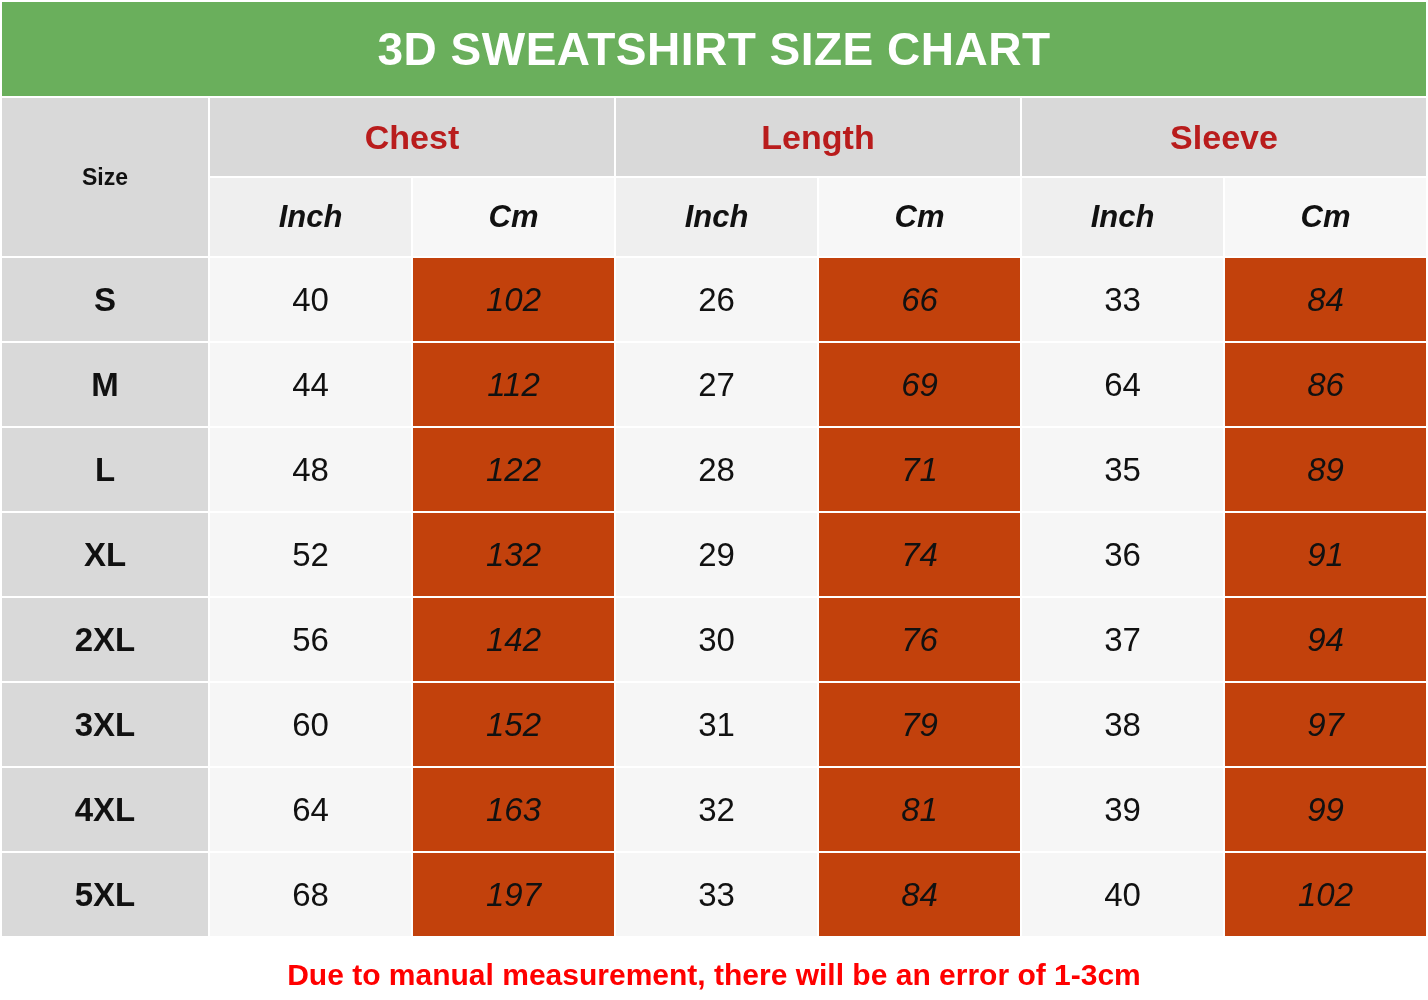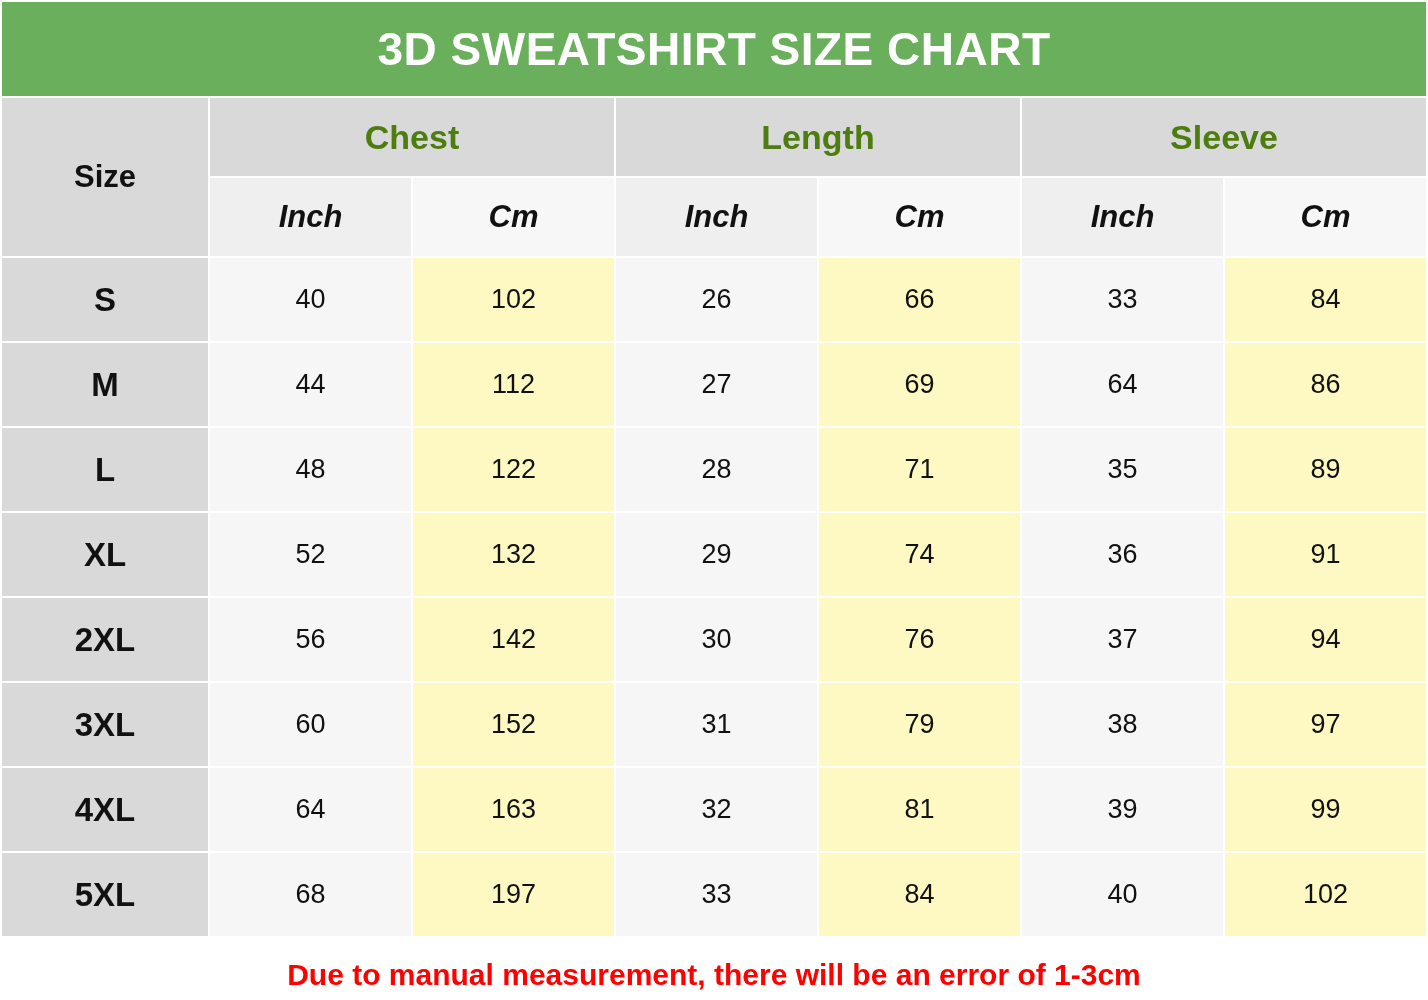--- a/index.html
+++ b/index.html
@@ -34,29 +34,29 @@
     background: #6aaf5c;
     color: #ffffff;
     font-size: 46px;
     font-weight: bold;
     height: 94px;
     letter-spacing: 0.5px;
     border: none;
   }
   .size-head {
     background: #d9d9d9;
-    font-size: 31px;
+    font-size: 23px;
     font-weight: bold;
     color: #111111;
   }
   .group-head {
     background: #d9d9d9;
     font-size: 34px;
     font-weight: bold;
-    color: #4d7c0f;
+    color: #b91c1c;
     height: 78px;
   }
   .unit-head {
     background: #efefef;
     font-size: 31px;
     font-weight: bold;
     color: #111111;
     height: 78px;
     font-style: italic;
   }
@@ -65,26 +65,27 @@
   }
   .size-label {
     background: #d9d9d9;
     font-size: 33px;
     font-weight: bold;
     color: #111111;
     height: 83px;
   }
   .val {
     background: #f6f6f6;
-    font-size: 27px;
+    font-size: 33px;
     color: #111111;
     height: 83px;
   }
   .val.alt {
-    background: #fef9c3;
+    background: #c2410c;
+    font-style: italic;
   }
   .note-cell {
     background: #ffffff;
     color: #ff0000;
     font-size: 30px;
     font-weight: bold;
     height: 74px;
     border-left: none;
     border-right: none;
     border-bottom: none;

